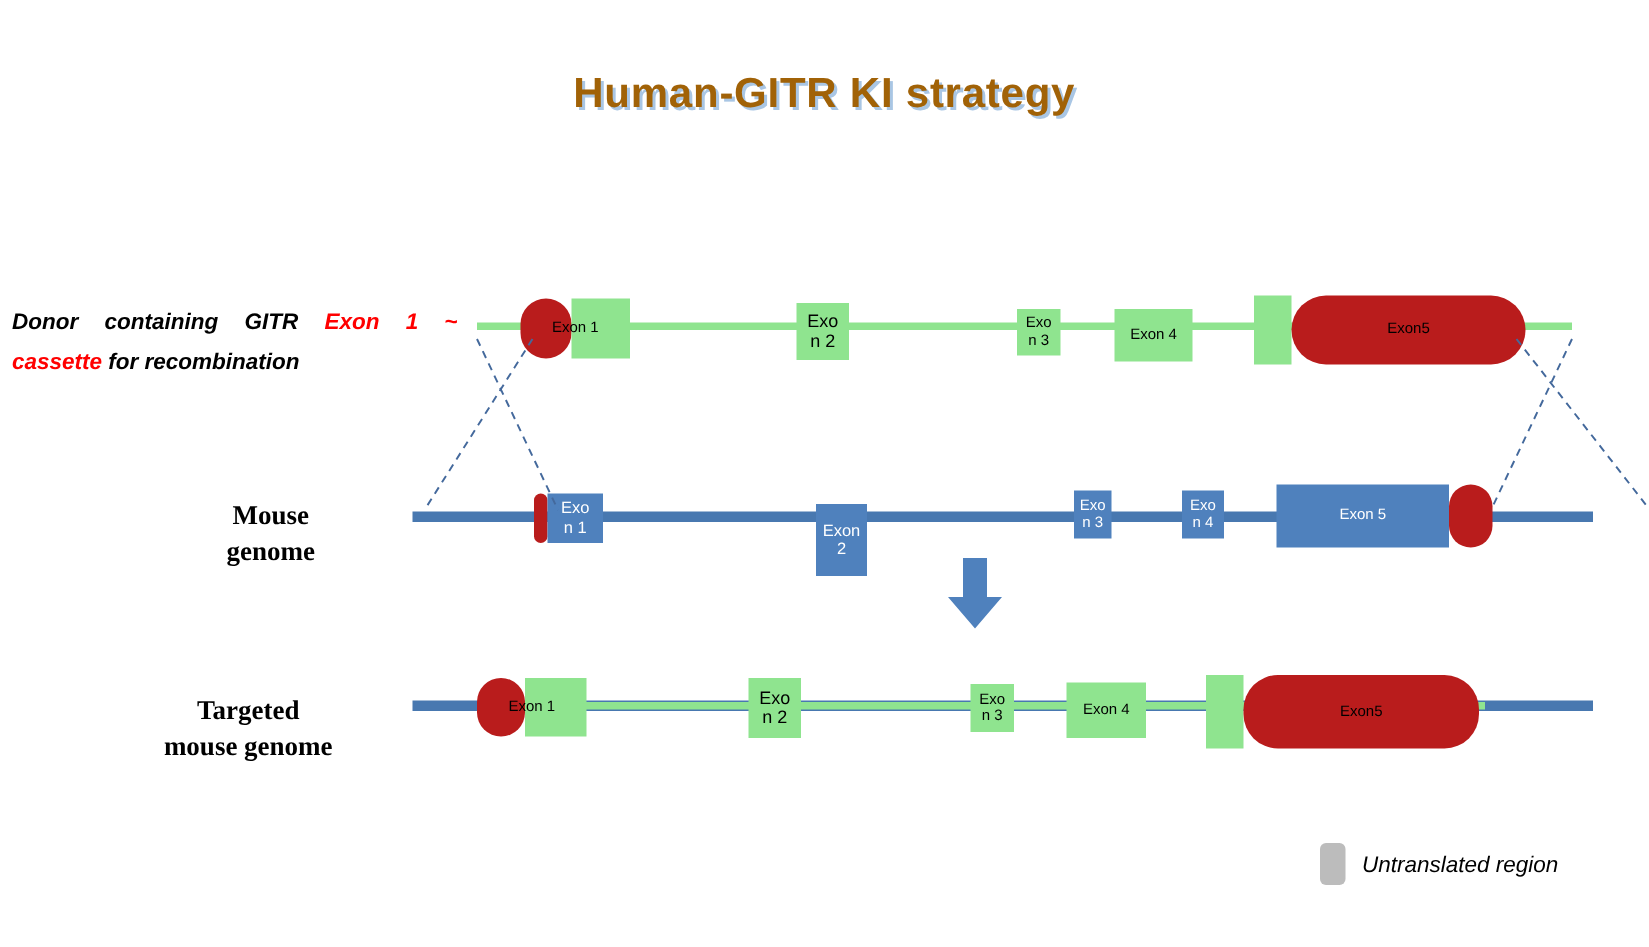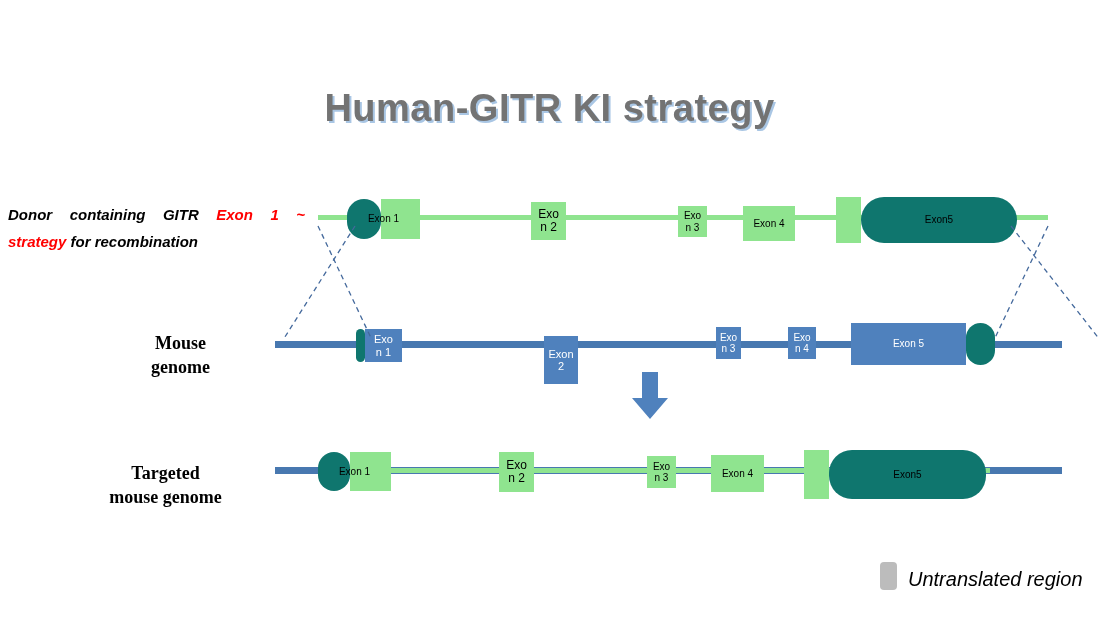--- a/index.html
+++ b/index.html
@@ -7,46 +7,45 @@
     position:relative;
     width:1099px;height:631px;
     background:#ffffff;
     font-family:"Liberation Sans", sans-serif;
     overflow:hidden;
   }
   
   .title{
     position:absolute;top:46px;left:0;width:100%;
     text-align:center;
-    font-size:38px;font-weight:bold;
-    color:#737373;
+    font-size:28px;font-weight:bold;
+    color:#a16207;
     text-shadow:2px 2px 0 #a9c6e4;
     letter-spacing:0.5px;
-    margin-top:41px;
   }
   
   .donor-note{
     position:absolute;left:8px;top:201px;width:297px;
     font-size:15px;font-weight:bold;font-style:italic;
     color:#000000;line-height:1.8;
   }
   .donor-note .jline{text-align:justify;text-align-last:justify;}
   .donor-note .lline{text-align:left;}
   .red{color:#ff0000;}
   
   .abs{position:absolute;}
   .box{
     position:absolute;
     display:flex;align-items:center;justify-content:center;
     text-align:center;
     box-sizing:border-box;
   }
   .green{background:#8fe48f;}
   .blue{background:#4f81bd;}
-  .gray{background:#0f766e;border-radius:23px;}
+  .gray{background:#b91c1c;border-radius:23px;}
   .gline{background:#8fe48f;}
   .bline{background:#4878b0;}
   .exon-label{
     white-space:pre-line;
     line-height:1.12;
     color:#000;
     font-size:10px;
   }
   .exon-label.white{color:#ffffff;}
   .f12{font-size:12px;} .f11{font-size:11px;} .f10{font-size:10px;}
@@ -63,34 +62,34 @@
     font-weight:bold;font-size:17px;color:#ff0000;
     text-align:center;
   }
   
   .legend-swatch{
     position:absolute;left:880px;top:562px;width:17px;height:28px;
     background:#bcbcbc;border-radius:4px;
   }
   .legend-text{
     position:absolute;left:908px;top:568px;
-    font-size:20px;font-style:italic;color:#000;
+    font-size:15px;font-style:italic;color:#000;
   }
   svg.overlay{position:absolute;left:0;top:0;pointer-events:none;}
 </style>
 </head>
 <body>
 
 <div id="canvas">
 
   <div class="title">Human-GITR KI strategy</div>
 
   <div class="donor-note">
     <div class="jline"><span>Donor containing GITR </span><span class="red">Exon 1 ~</span></div>
-    <div class="lline"><span class="red">strategy</span><span> for recombination</span></div>
+    <div class="lline"><span class="red">cassette</span><span> for recombination</span></div>
   </div>
 
   <div>
     <div class="abs gline" style="left:318px;top:215px;width:730px;height:5px;"></div>
     <div class="box gray" style="left:347px;top:199px;width:34px;height:40px;"></div>
     <div class="box green" style="left:381px;top:199px;width:39px;height:40px;"></div>
     <div class="box" style="left:347px;top:199px;width:73px;height:40px;">
       <span class="exon-label">Exon 1</span>
     </div>
     <div class="box green" style="left:531px;top:202px;width:35px;height:38px;">

